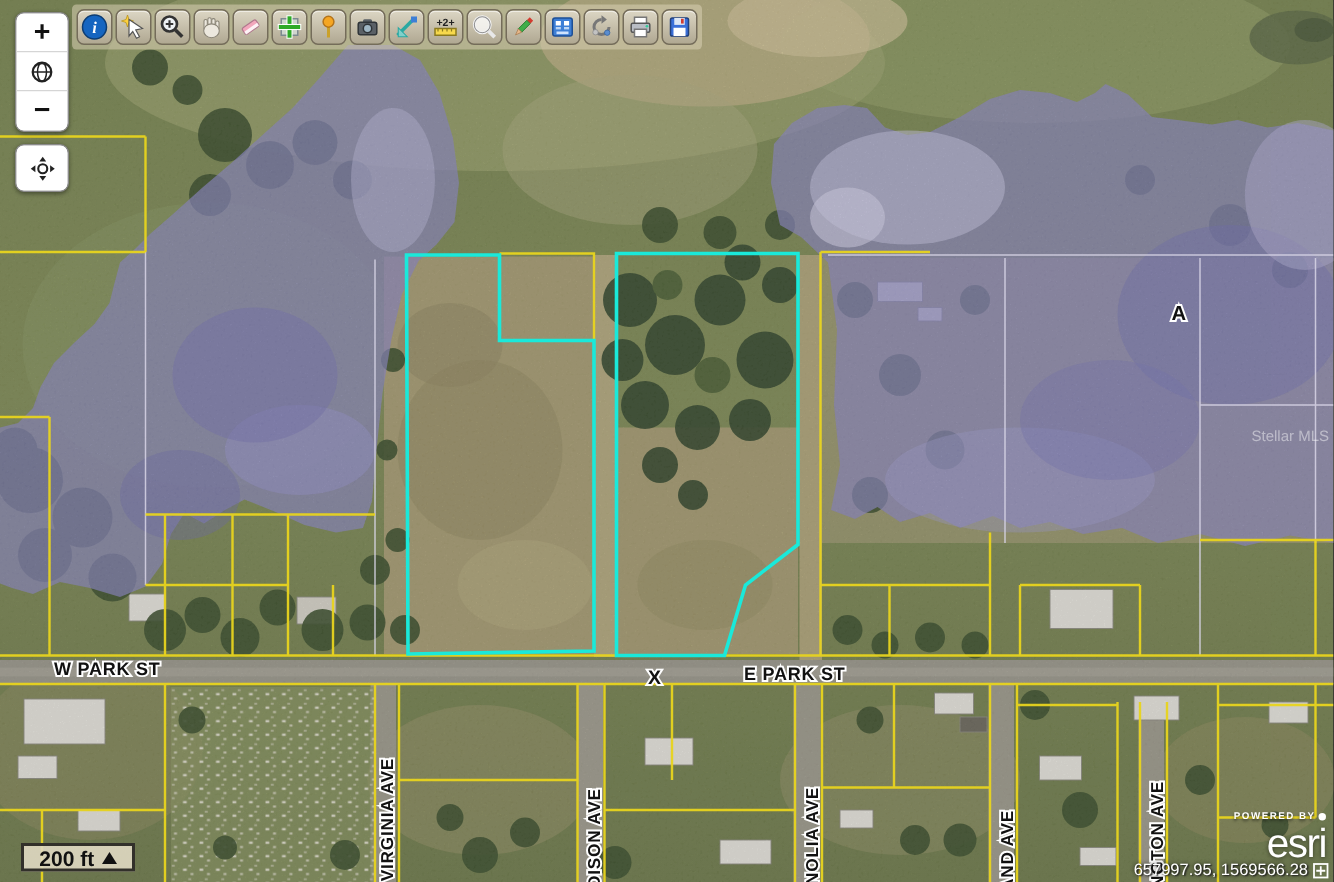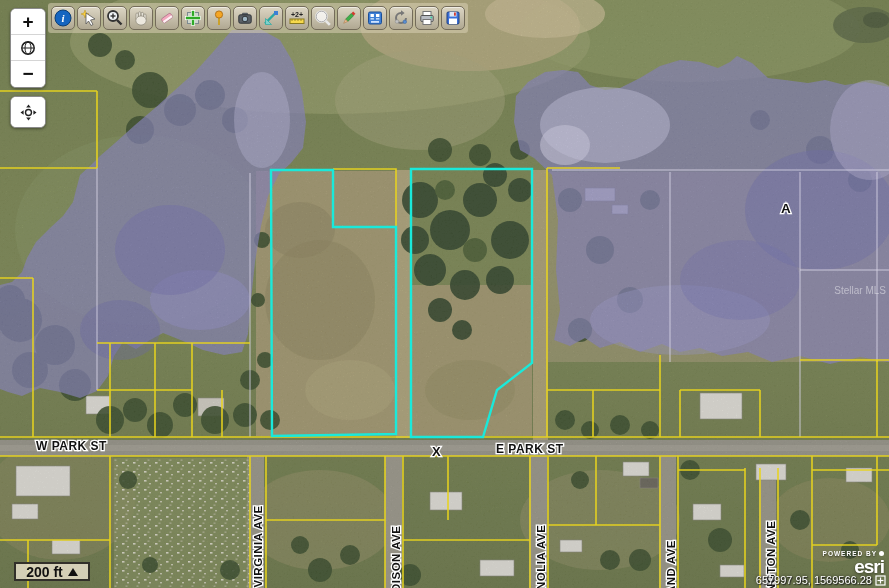--- a/index.html
+++ b/index.html
@@ -24,21 +24,21 @@
   
   #scalebar{position:absolute;left:14px;top:562px;width:72px;height:15px;
     background:rgba(224,217,194,.9);border:2px solid #32302a;display:flex;align-items:center;
     justify-content:center;gap:5px;font-size:14px;font-weight:bold;color:#111;}
   #scalebar .tri{width:0;height:0;border-left:5px solid transparent;border-right:5px solid transparent;
     border-bottom:8px solid #111;}
   
   #esri{position:absolute;right:5px;bottom:12px;text-align:right;color:#fff;line-height:1;z-index:2;}
   #esri .pb{font-size:6.5px;font-weight:bold;letter-spacing:1px;text-shadow:0 1px 2px rgba(0,0,0,.6);}
   #esri .dot{display:inline-block;width:5px;height:5px;border-radius:50%;background:#fff;margin-left:2px;vertical-align:middle;}
-  #esri .brand{font-size:19px;font-weight:bold;letter-spacing:-1px;text-shadow:0 1px 3px rgba(0,0,0,.5);}
+  #esri .brand{font-size:27px;font-weight:normal;letter-spacing:-1px;text-shadow:0 1px 3px rgba(0,0,0,.5);}
   #coords{position:absolute;right:3px;bottom:2px;color:#fff;font-size:11px;z-index:3;
     text-shadow:1px 1px 1px #222,0 0 3px rgba(0,0,0,.8);display:flex;align-items:center;gap:3px;padding-left:12px;}
 </style>
 </head>
 <body>
 
 <div id="app">
 
 <svg id="map-svg" width="889" height="588" viewBox="0 0 889 588">
   <defs>

